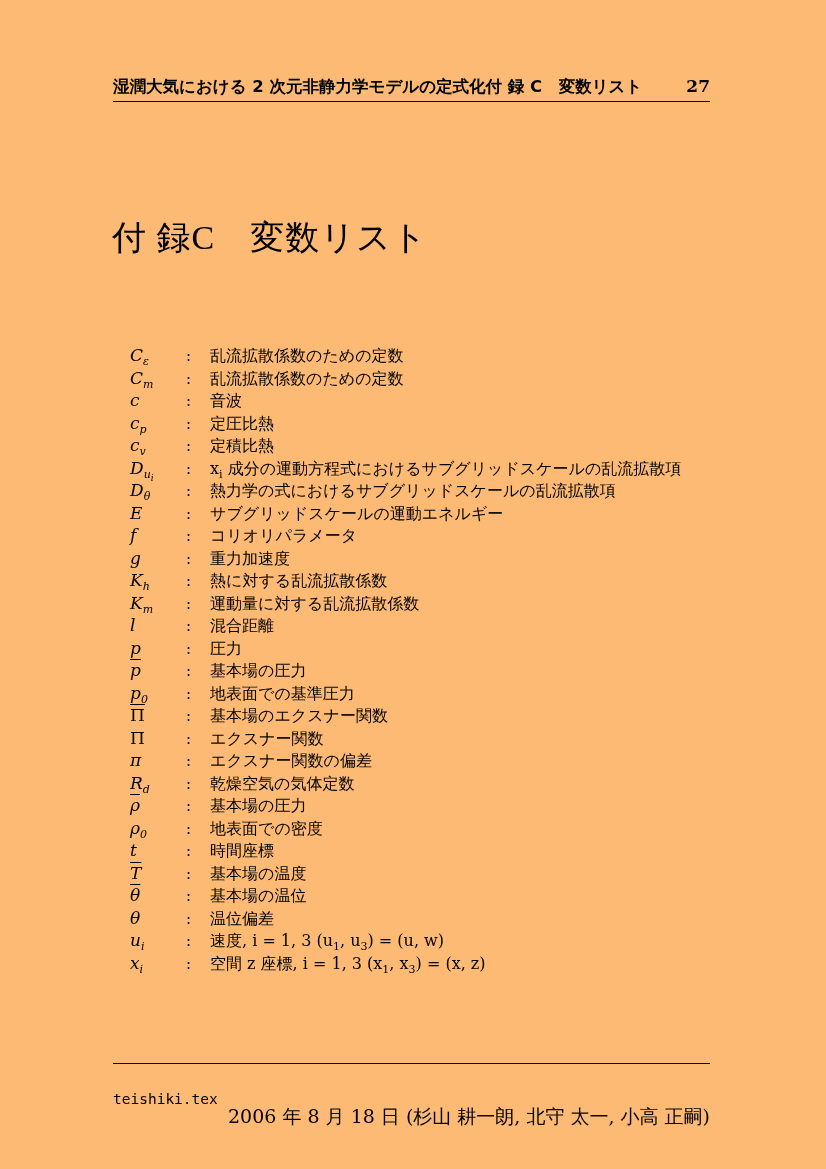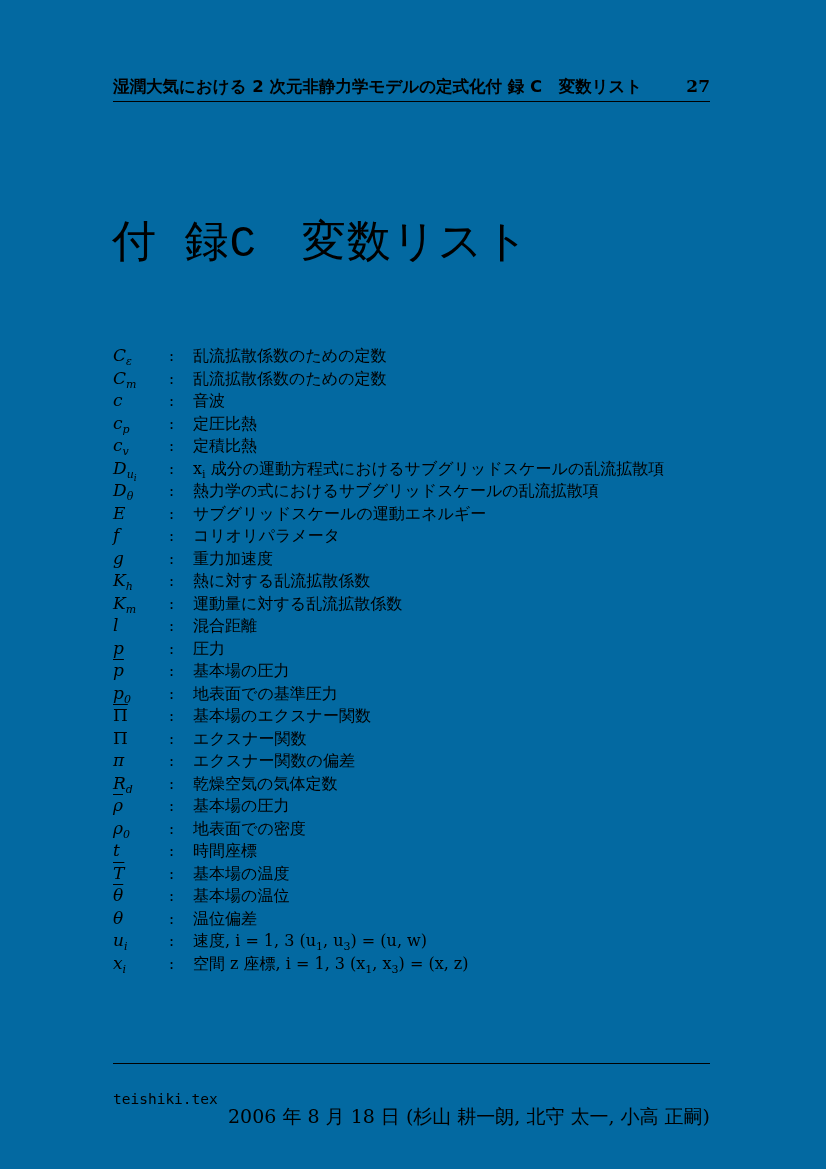--- a/index.html
+++ b/index.html
@@ -4,21 +4,21 @@
 <style>
   html, body {
     margin: 0;
     padding: 0;
     background: #ffffff;
   }
   .page {
     position: relative;
     width: 826px;
     height: 1169px;
-    background: #0369a1;
+    background: #fdba74;
     color: #000000;
     font-family: "DejaVu Serif", serif;
     overflow: hidden;
   }
   
   .header-line {
     position: absolute;
     left: 113px;
     top: 76px;
     width: 597px;
@@ -44,43 +44,43 @@
     height: 1px;
     background: #000000;
   }
   .header-rule { top: 101px; }
   
   .title {
     position: absolute;
     left: 112px;
     top: 218px;
     margin: 0;
-    font-family: Liberation Mono, monospace;
+    font-family: Liberation Serif, serif;
     font-weight: 500;
-    font-size: 44px;
+    font-size: 34px;
     line-height: 1.2;
     letter-spacing: 1px;
     white-space: nowrap;
   }
   
   .varlist {
     position: absolute;
     left: 113px;
     top: 344px;
     width: 680px;
   }
   .vrow {
     height: 22.5px;
     line-height: 22.5px;
     white-space: nowrap;
   }
   .sym {
     display: inline-block;
     width: 56px;
-    margin-left: 0;
+    margin-left: 17px;
     font-style: italic;
     font-size: 17px;
     vertical-align: baseline;
   }
   .sym.up { font-style: normal; }
   .sym sub { font-size: 11px; line-height: 0; font-style: italic; }
   .sym sub sub { font-size: 9px; line-height: 0; }
   .bar { text-decoration: overline; text-decoration-thickness: 1.2px; }
   .colon {
     display: inline-block;

